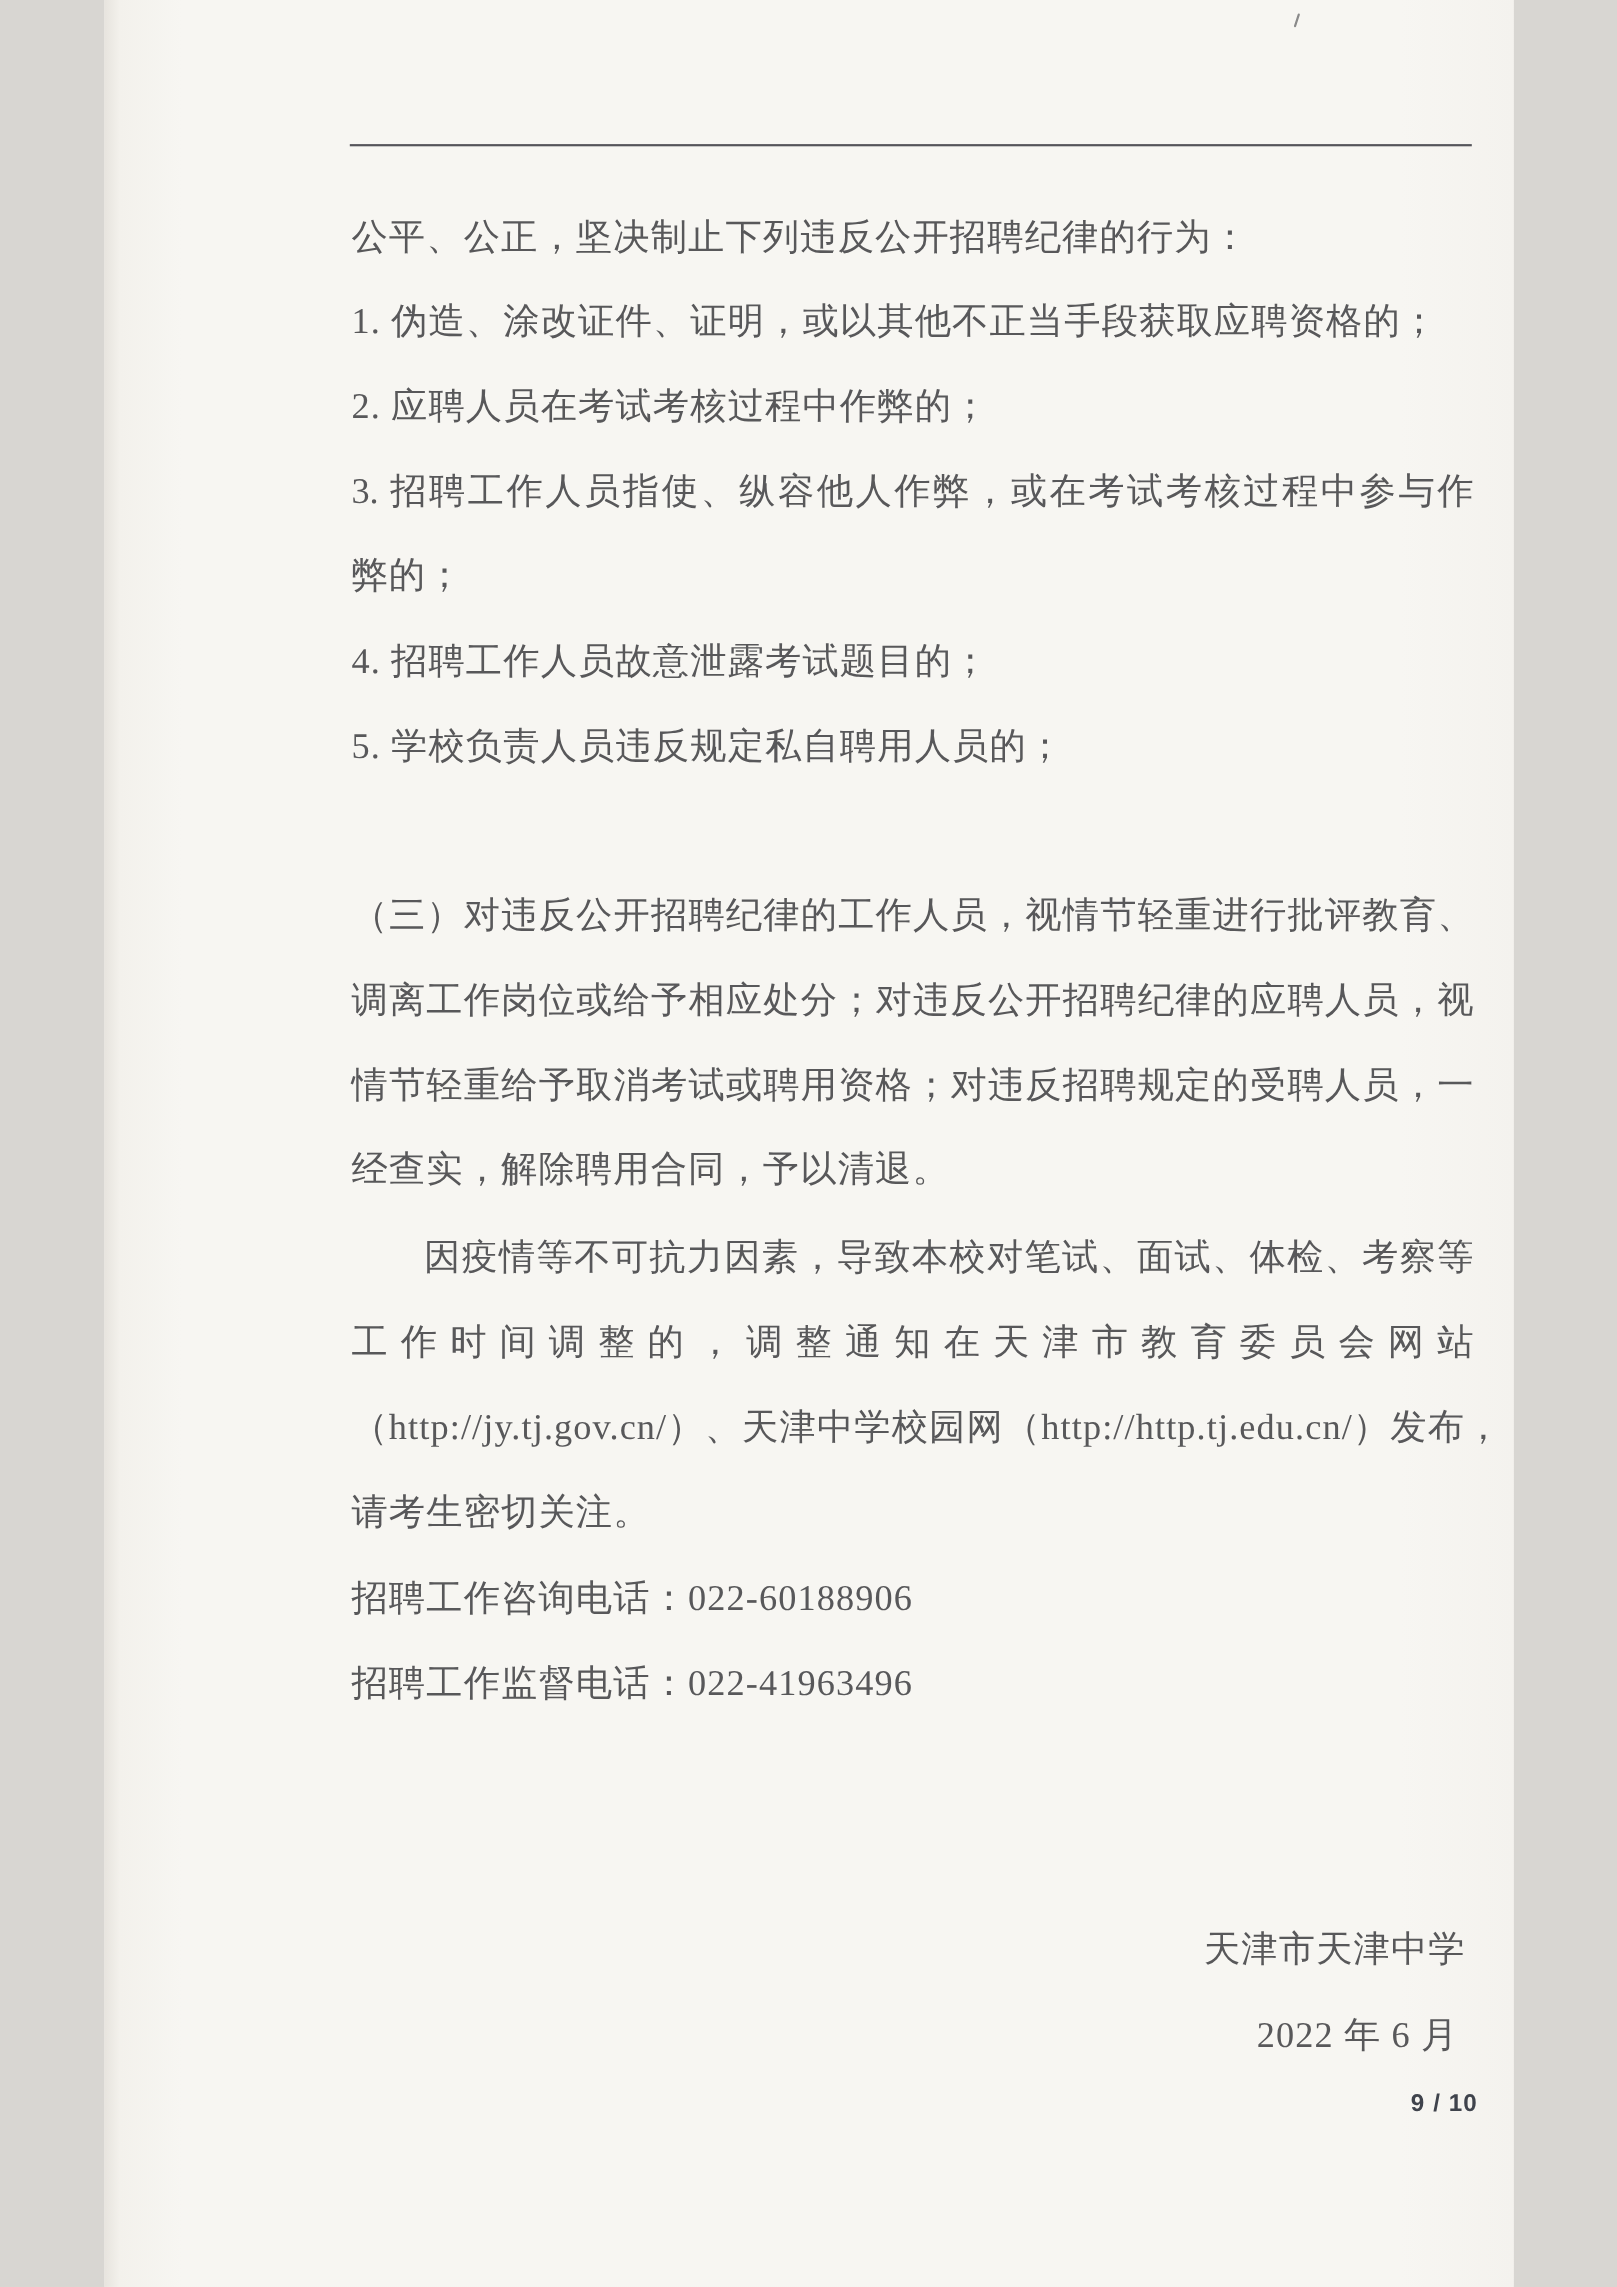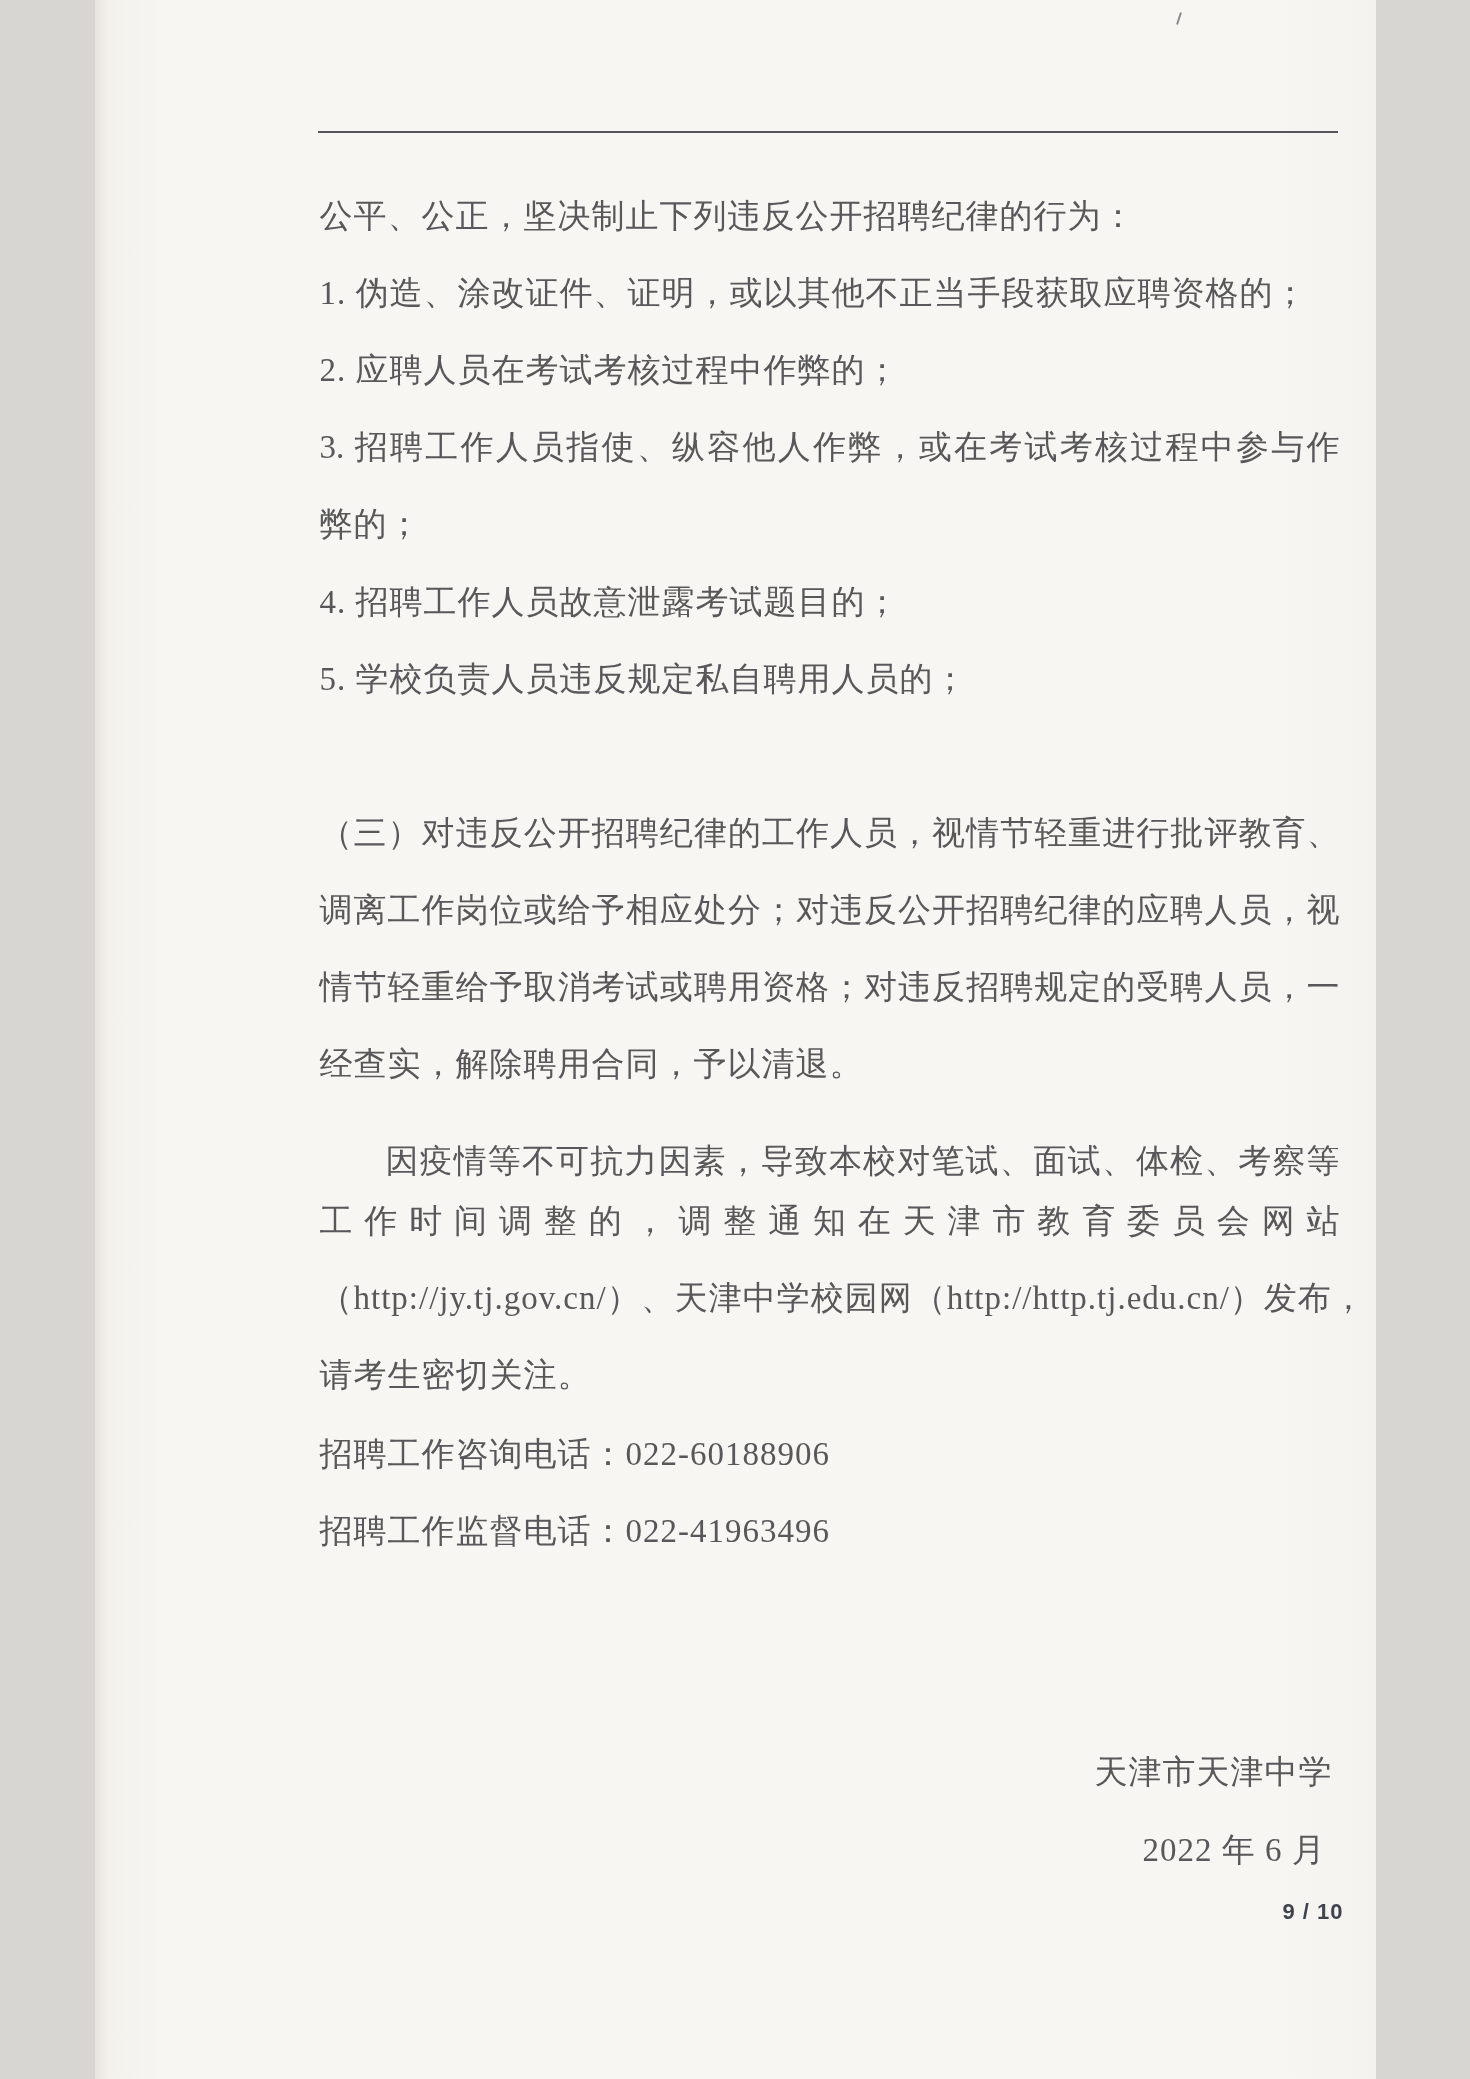--- a/index.html
+++ b/index.html
@@ -40,21 +40,20 @@
   .jst{
     white-space:normal;
     text-align:justify;
     text-align-last:justify;
     letter-spacing:0;
     font-family:Liberation Serif, serif;
   }
   .indent{
     padding-left:66px;
     box-sizing:border-box;
-    margin-top:17px;
   }
   .sig{
     position:absolute;
     font-size:33px;
     letter-spacing:1px;
     white-space:nowrap;
     text-align:center;
   }
   .pageno{
     position:absolute;

